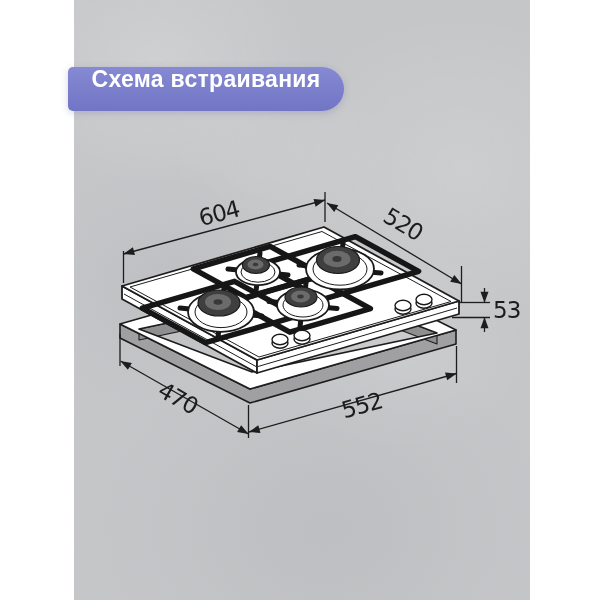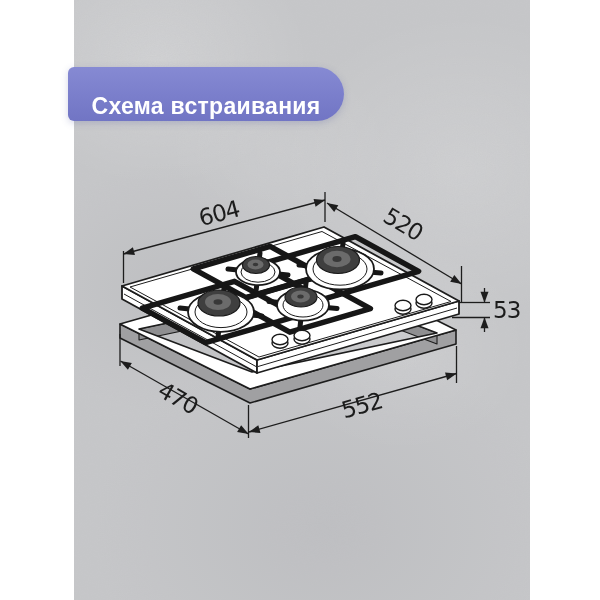--- a/index.html
+++ b/index.html
@@ -14,25 +14,25 @@
     background-image:
       radial-gradient(220px 180px at 18% 10%, rgba(255,255,255,.20), transparent 70%),
       radial-gradient(260px 220px at 85% 28%, rgba(255,255,255,.16), transparent 70%),
       radial-gradient(320px 260px at 55% 88%, rgba(158,158,164,.22), transparent 72%),
       radial-gradient(180px 150px at 72% 58%, rgba(255,255,255,.12), transparent 70%),
       radial-gradient(220px 180px at 22% 48%, rgba(148,148,154,.16), transparent 70%),
       radial-gradient(160px 130px at 45% 25%, rgba(255,255,255,.10), transparent 70%);
   }
   .noise{position:absolute;left:74px;top:0;width:456px;height:600px;pointer-events:none;}
   .badge{
-    position:absolute;left:68px;top:67px;width:276px;height:54px;
+    position:absolute;left:68px;top:67px;width:276px;height:44px;
     border-radius:6px 27px 27px 6px;
     background:linear-gradient(180deg,#868ad3 0%,#7a7ecb 55%,#7175c4 100%);
     box-shadow:0 2px 7px rgba(85,90,160,.25);
-    display:flex;align-items:flex-end;justify-content:center;
+    display:flex;align-items:flex-start;justify-content:center;
   }
   .badge span{
     color:#ffffff;font-size:23px;font-weight:600;letter-spacing:.3px;
     transform:translateY(-1px);
   }
   svg.diagram{position:absolute;left:0;top:0;width:600px;height:600px;}
   .dim-label{
     font-family:"DejaVu Sans", sans-serif;
     font-size:23px;letter-spacing:-1px;fill:#1c1c1c;
   }

